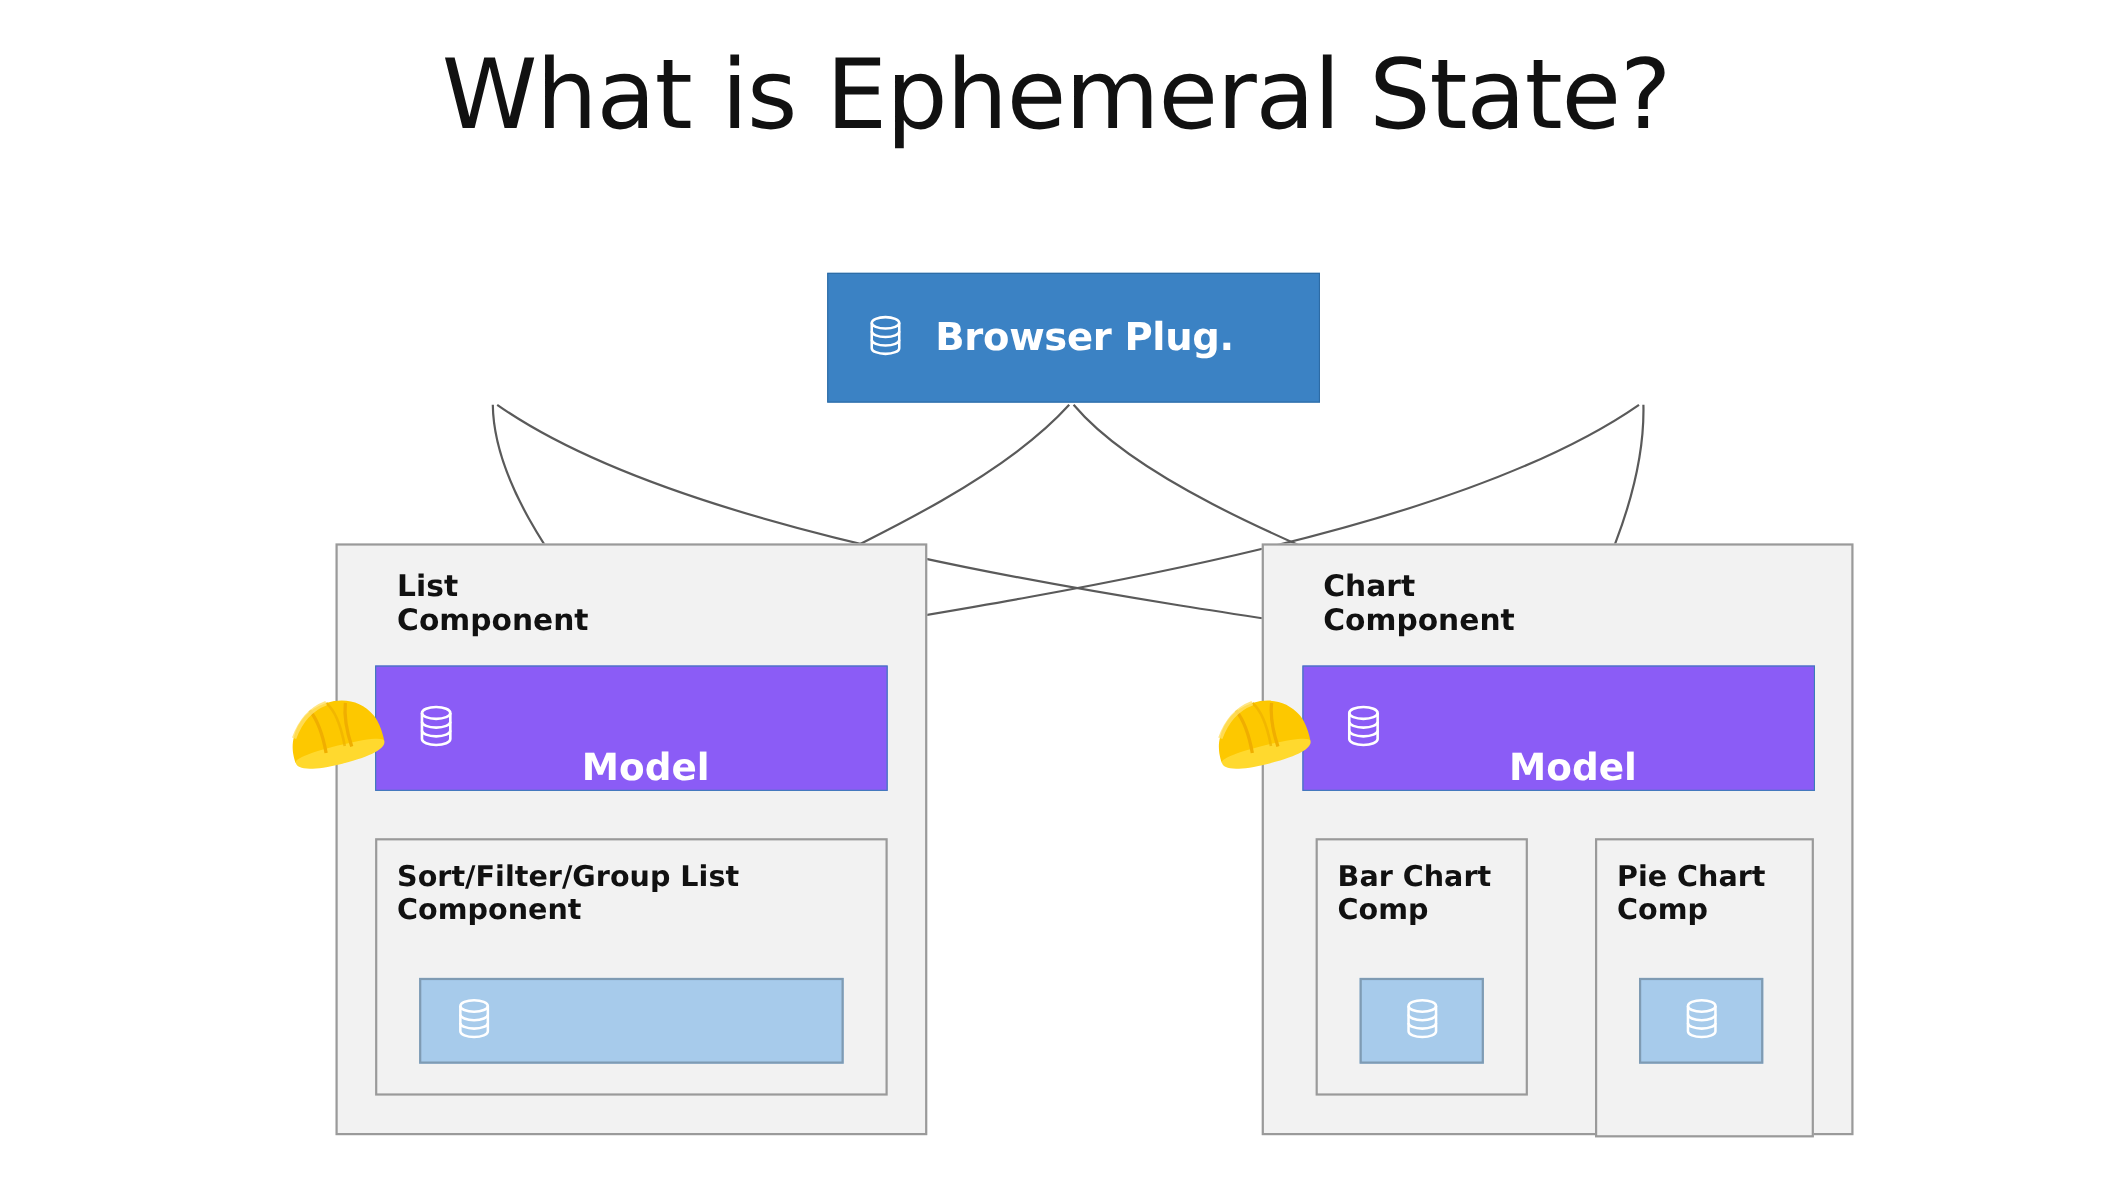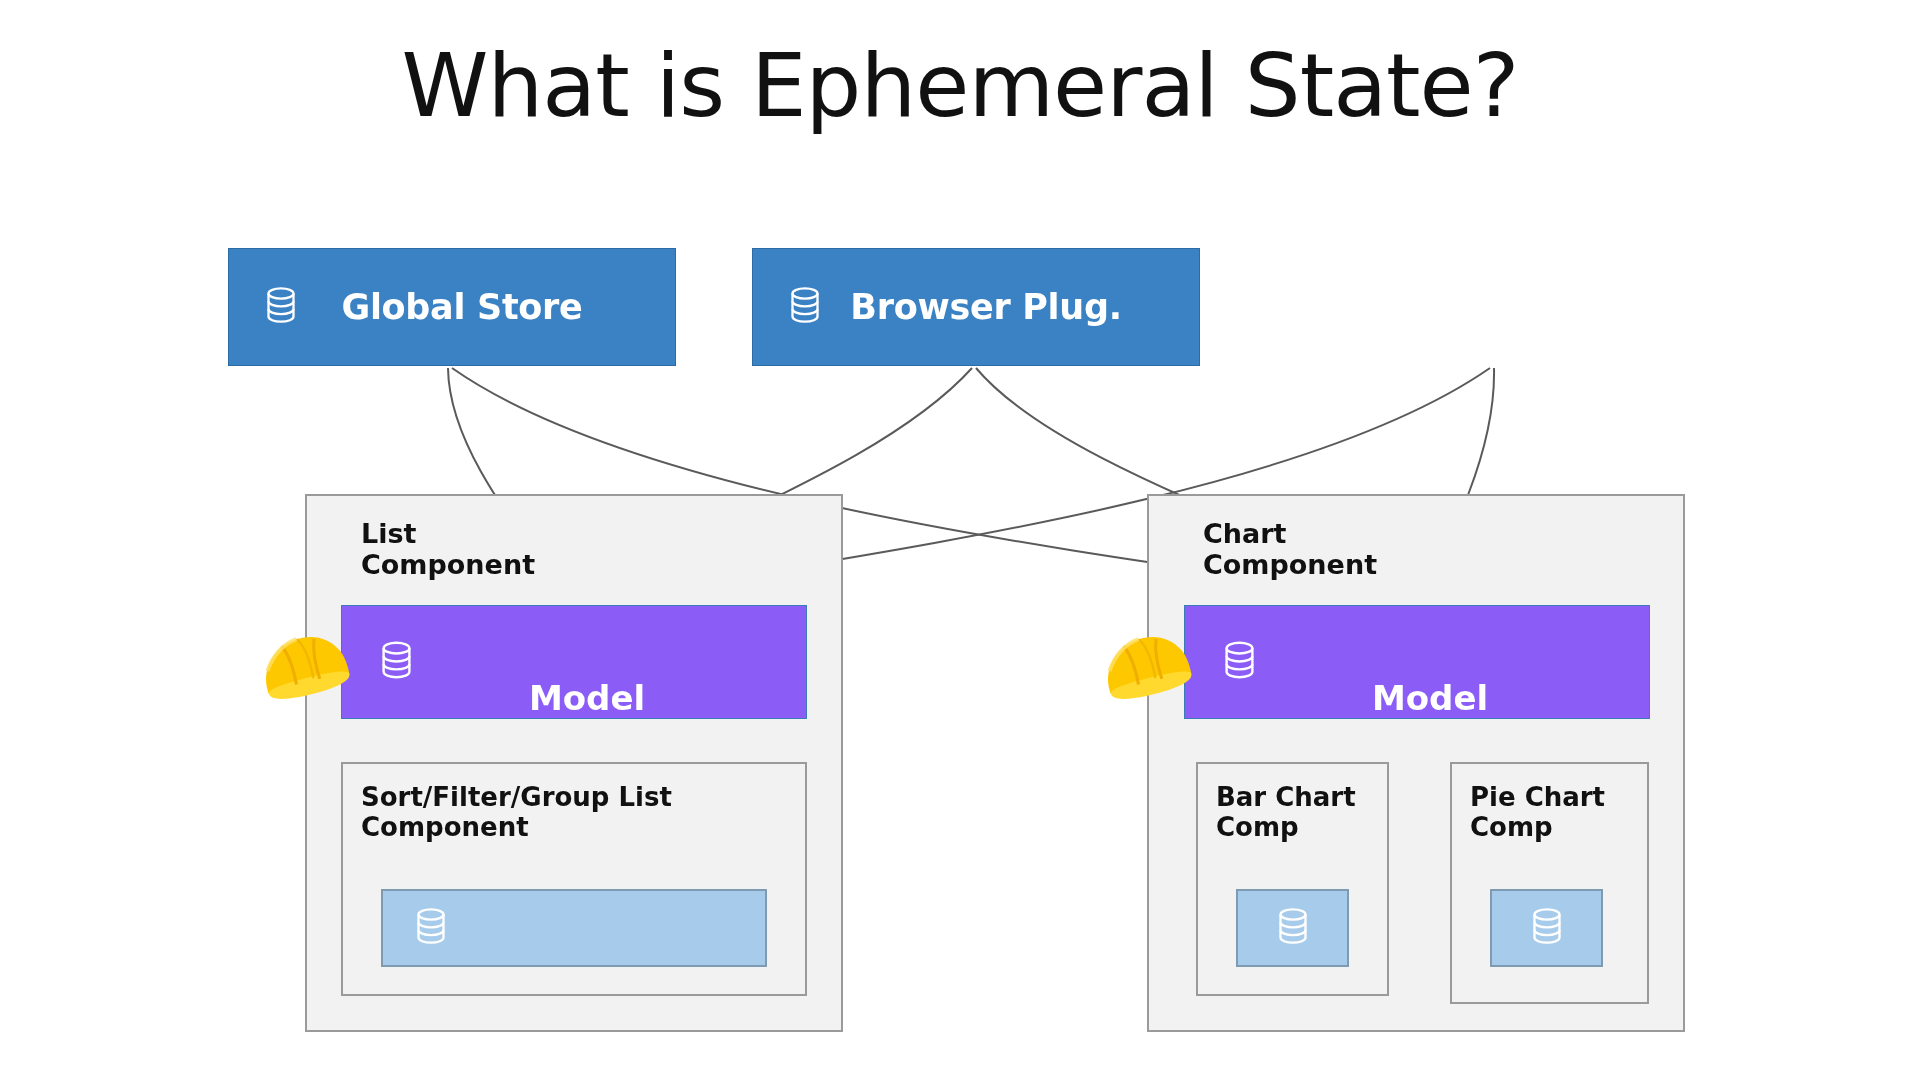--- a/index.html
+++ b/index.html
@@ -182,33 +182,20 @@
 
     <path d="M1494,368 C1496,452 1450,540 1418,600" marker-end="url(#ah)"></path>
 
     <path class="arrowline" d="M575,718 L575,760" marker-end="url(#ah)"></path>
 
     <path class="arrowline" d="M1417,718 L1290,760" marker-end="url(#ah)"></path>
 
     <path class="arrowline" d="M1417,718 L1548,760" marker-end="url(#ah)"></path>
   </svg>
 
-  <div class="source-box" style="left:228px; top:248px; width:448px; height:118px;">
-    <span class="db-ico">
-      <svg width="32" height="38" viewBox="0 0 32 38" xmlns="http://www.w3.org/2000/svg">
-        <g fill="none" stroke="#ffffff" stroke-width="2.3">
-          <ellipse cx="16" cy="7.5" rx="12.5" ry="5.2"></ellipse>
-          <path d="M3.5,7.5 L3.5,30.5 C3.5,33.4 9.1,35.7 16,35.7 C22.9,35.7 28.5,33.4 28.5,30.5 L28.5,7.5"></path>
-          <path d="M3.5,15.2 C3.5,18.1 9.1,20.4 16,20.4 C22.9,20.4 28.5,18.1 28.5,15.2"></path>
-          <path d="M3.5,22.9 C3.5,25.8 9.1,28.1 16,28.1 C22.9,28.1 28.5,25.8 28.5,22.9"></path>
-        </g>
-      </svg>
-    </span>
-    <span class="source-label">Global Store</span>
-  </div>
 
   <div class="source-box" style="left:752px; top:248px; width:448px; height:118px;">
     <span class="db-ico">
       <svg width="32" height="38" viewBox="0 0 32 38" xmlns="http://www.w3.org/2000/svg">
         <g fill="none" stroke="#ffffff" stroke-width="2.3">
           <ellipse cx="16" cy="7.5" rx="12.5" ry="5.2"></ellipse>
           <path d="M3.5,7.5 L3.5,30.5 C3.5,33.4 9.1,35.7 16,35.7 C22.9,35.7 28.5,33.4 28.5,30.5 L28.5,7.5"></path>
           <path d="M3.5,15.2 C3.5,18.1 9.1,20.4 16,20.4 C22.9,20.4 28.5,18.1 28.5,15.2"></path>
           <path d="M3.5,22.9 C3.5,25.8 9.1,28.1 16,28.1 C22.9,28.1 28.5,25.8 28.5,22.9"></path>
         </g>
@@ -309,21 +296,21 @@
             <ellipse cx="16" cy="7.5" rx="12.5" ry="5.2"></ellipse>
             <path d="M3.5,7.5 L3.5,30.5 C3.5,33.4 9.1,35.7 16,35.7 C22.9,35.7 28.5,33.4 28.5,30.5 L28.5,7.5"></path>
             <path d="M3.5,15.2 C3.5,18.1 9.1,20.4 16,20.4 C22.9,20.4 28.5,18.1 28.5,15.2"></path>
             <path d="M3.5,22.9 C3.5,25.8 9.1,28.1 16,28.1 C22.9,28.1 28.5,25.8 28.5,22.9"></path>
           </g>
         </svg>
       </span>
     </div>
   </div>
 
-  <div class="sub-panel" style="left:1450px; top:762px; width:199px; height:242px;">
+  <div class="sub-panel" style="left:1450px; top:762px; width:199px; height:272px;">
     <div class="sub-title">Pie Chart
 Comp</div>
     <div class="db-chip center-ico" style="left:38px; top:125px; width:113px; height:78px;">
       <span class="db-ico">
         <svg width="32" height="38" viewBox="0 0 32 38" xmlns="http://www.w3.org/2000/svg">
           <g fill="none" stroke="#ffffff" stroke-width="2.3">
             <ellipse cx="16" cy="7.5" rx="12.5" ry="5.2"></ellipse>
             <path d="M3.5,7.5 L3.5,30.5 C3.5,33.4 9.1,35.7 16,35.7 C22.9,35.7 28.5,33.4 28.5,30.5 L28.5,7.5"></path>
             <path d="M3.5,15.2 C3.5,18.1 9.1,20.4 16,20.4 C22.9,20.4 28.5,18.1 28.5,15.2"></path>
             <path d="M3.5,22.9 C3.5,25.8 9.1,28.1 16,28.1 C22.9,28.1 28.5,25.8 28.5,22.9"></path>

